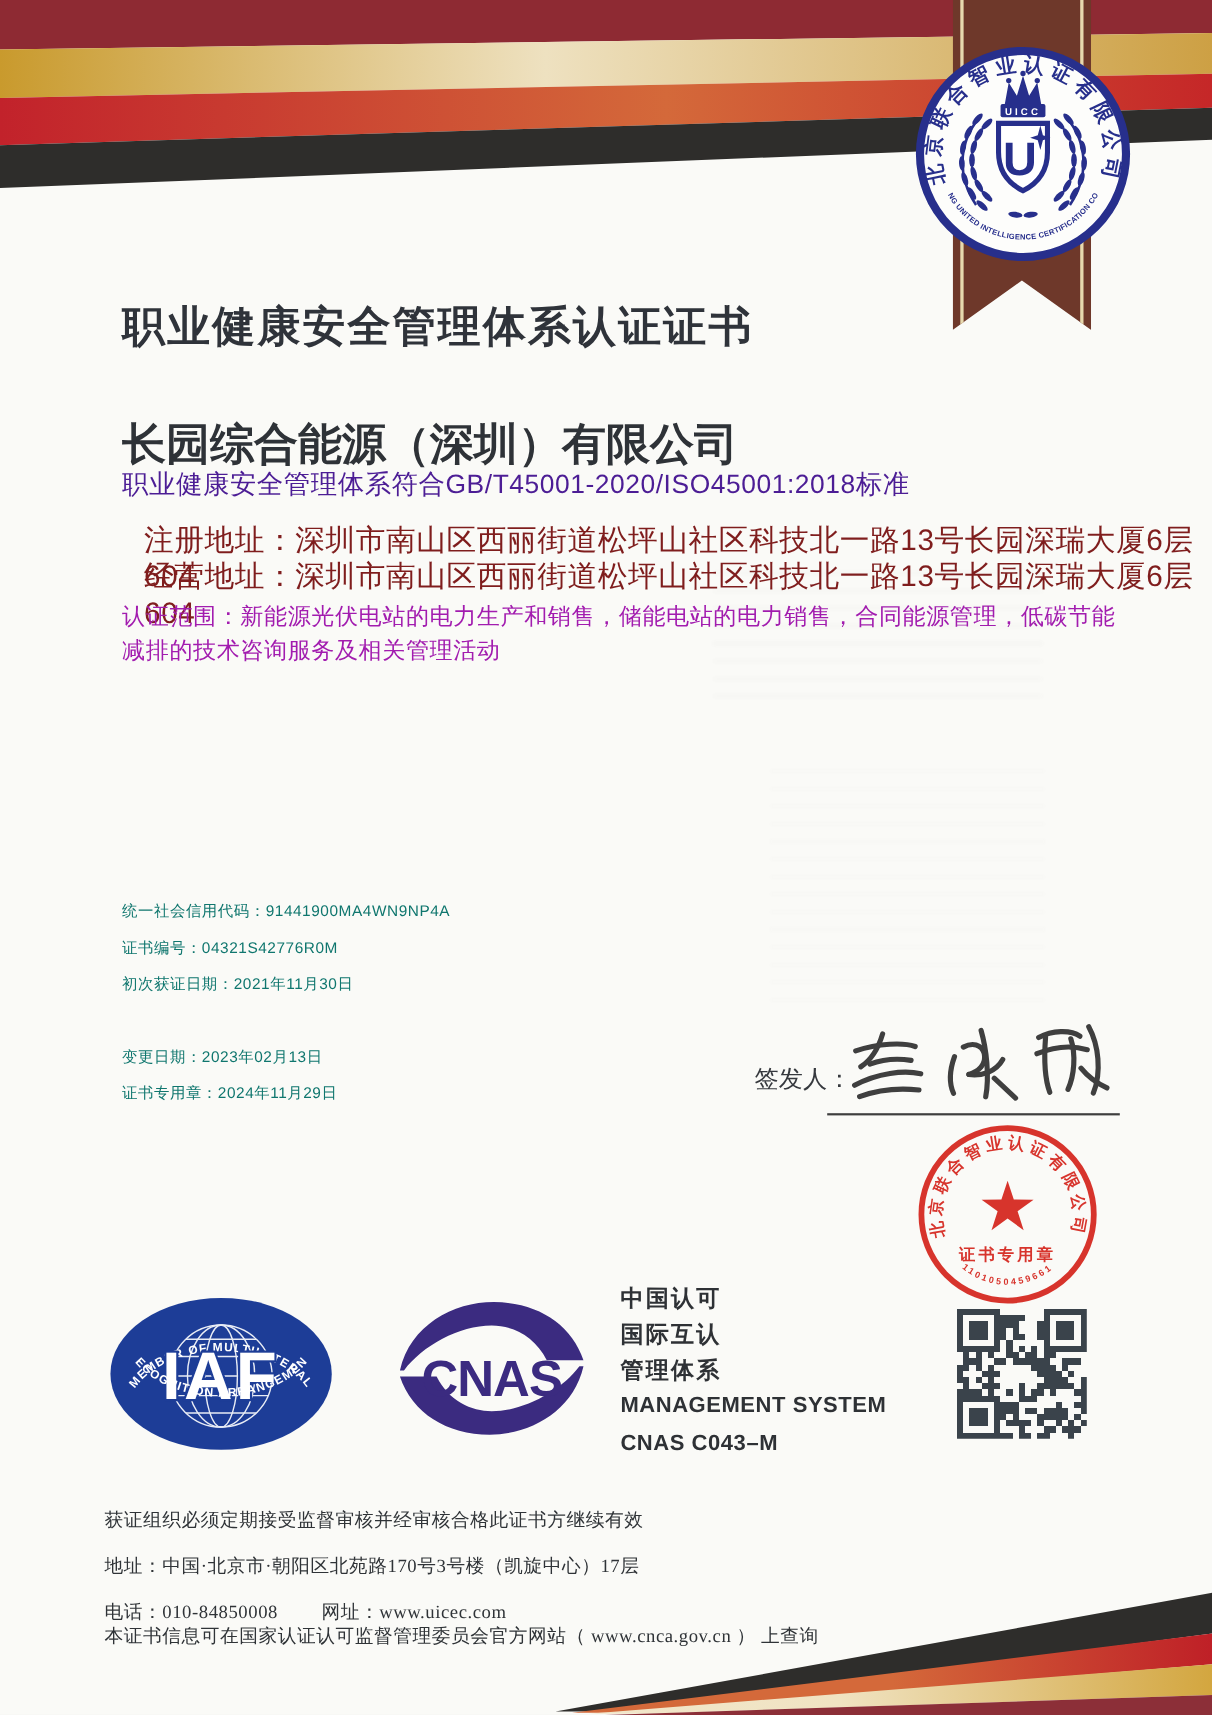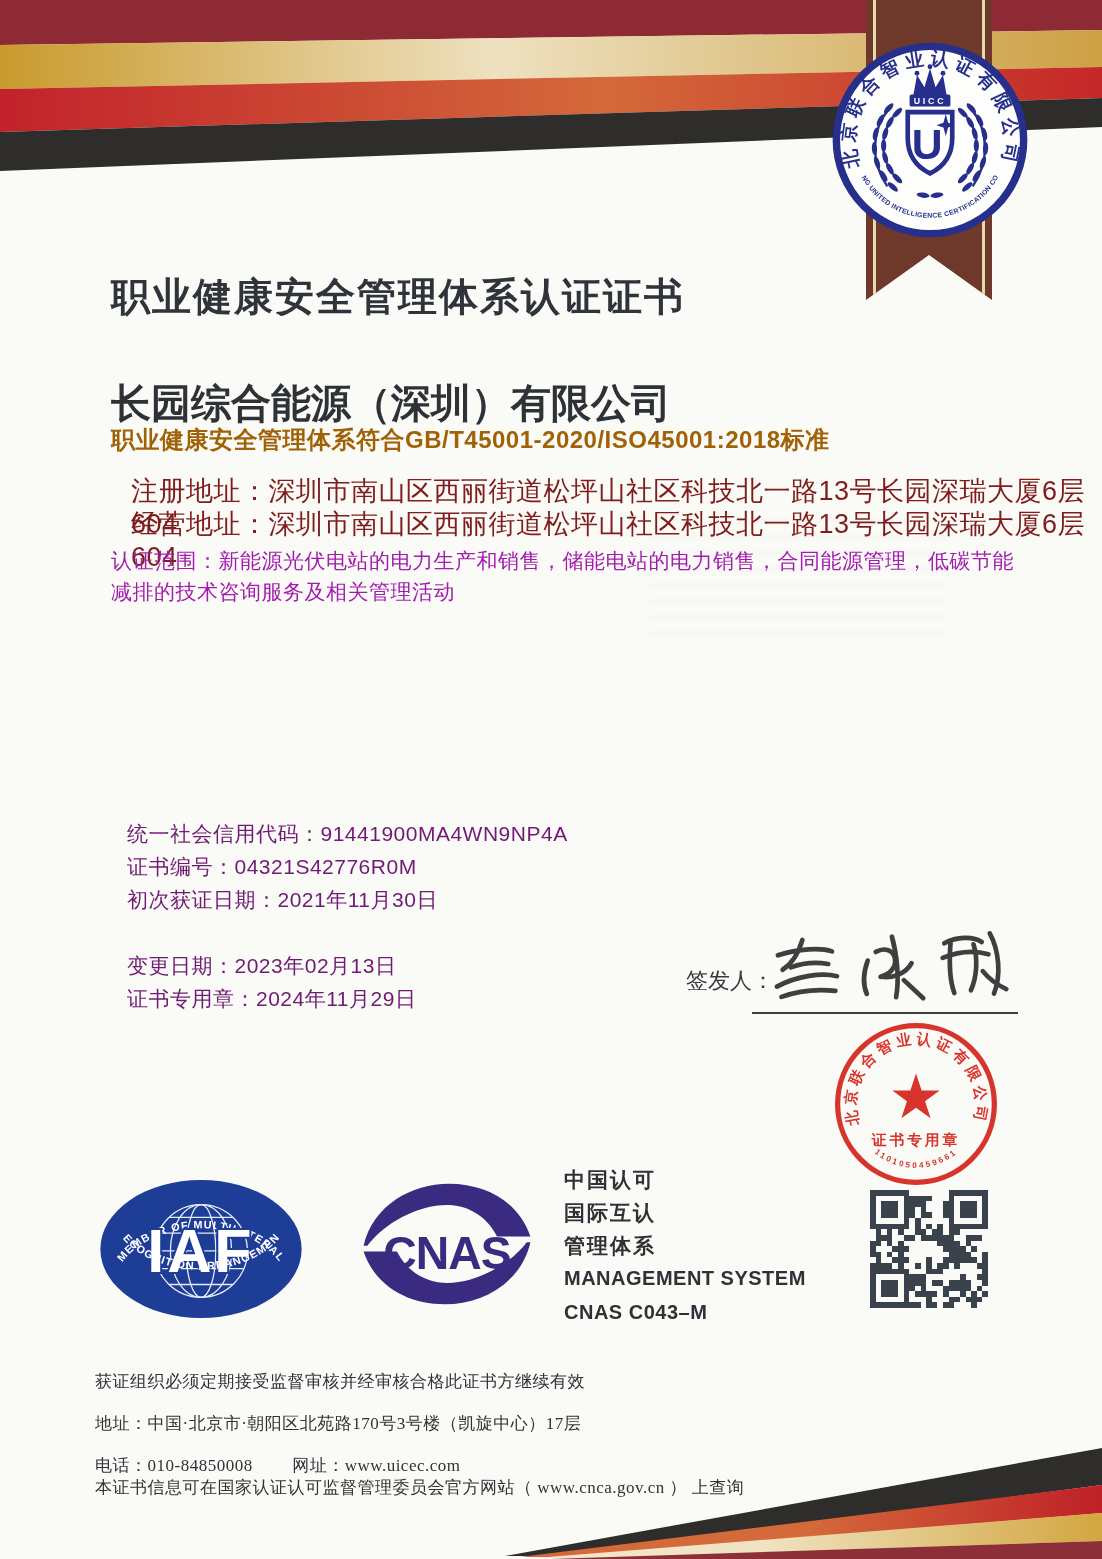--- a/index.html
+++ b/index.html
@@ -9,24 +9,24 @@
   svg text{font-family:"Liberation Sans",sans-serif;}
   
   .ribbon{position:absolute;left:866px;top:0;width:126px;height:300px;background:#6e382a;
           clip-path:polygon(0 0,100% 0,100% 100%,50% 85%,0 100%);z-index:3;}
   .ribbon:before,.ribbon:after{content:"";position:absolute;top:0;bottom:0;width:3px;background:#e7d9ae;}
   .ribbon:before{left:7px}.ribbon:after{right:7px}
   .badge-svg{position:absolute;left:828px;top:38px;z-index:4;}
   
   .title{left:111px;top:270px;font-size:39px;font-weight:bold;color:#2f333a;letter-spacing:2px;}
   .company{left:111px;top:376px;font-size:40px;font-weight:bold;color:#2e3237;}
-  .standard{left:111px;top:424px;font-size:24px;font-weight:bold;color:#a16207;letter-spacing:.5px;}
+  .standard{left:111px;top:424px;font-size:24px;font-weight:normal;color:#4c1d95;letter-spacing:.5px;}
   .addr{left:111px;font-size:27px;color:#7f1d1d;letter-spacing:.5px;margin-left:20px;}
   .scope{left:111px;top:545px;width:912px;font-size:21px;line-height:31px;color:#a21caf;letter-spacing:.5px;}
-  .detail{left:127px;font-size:21px;color:#701a75;letter-spacing:.5px;}
+  .detail{left:111px;font-size:14px;color:#0f766e;letter-spacing:.5px;}
   .issuer-label{left:686px;top:966px;font-size:22px;color:#36393e;}
   .sig-svg{position:absolute;left:768px;top:922px;}
   .sig-line{position:absolute;left:752px;top:1012px;width:266px;height:2px;background:#3e3e3e;}
   .stamp-svg{position:absolute;left:830px;top:1018px;mix-blend-mode:multiply;opacity:.93;z-index:5;}
   .qr-svg{position:absolute;left:870px;top:1190px;}
   .iaf-svg{position:absolute;left:96px;top:1176px;}
   .cnas-svg{position:absolute;left:358px;top:1178px;}
   .accr{left:564px;font-weight:bold;color:#2e3135;}
   .accr.cn{font-size:21px;letter-spacing:2px;}
   .accr.en{font-size:20px;letter-spacing:.5px;}

